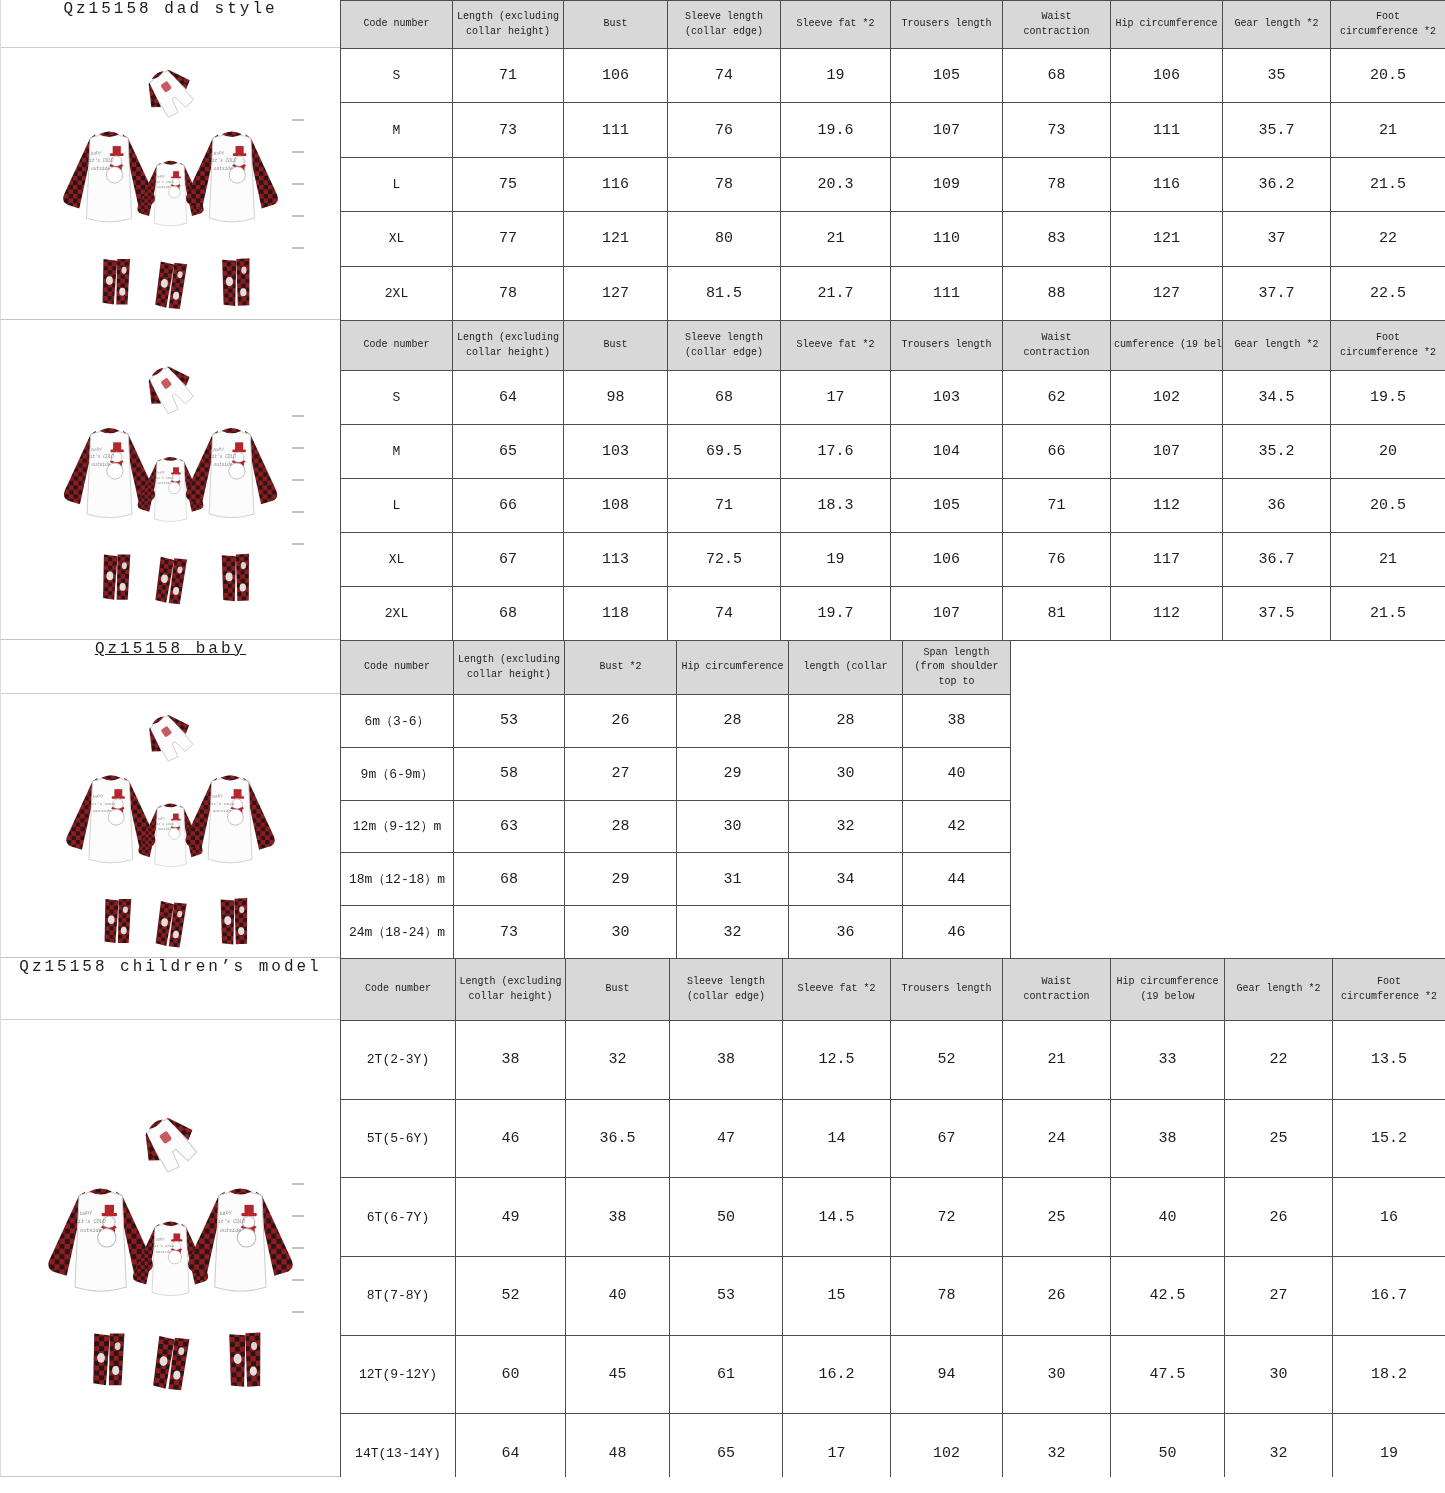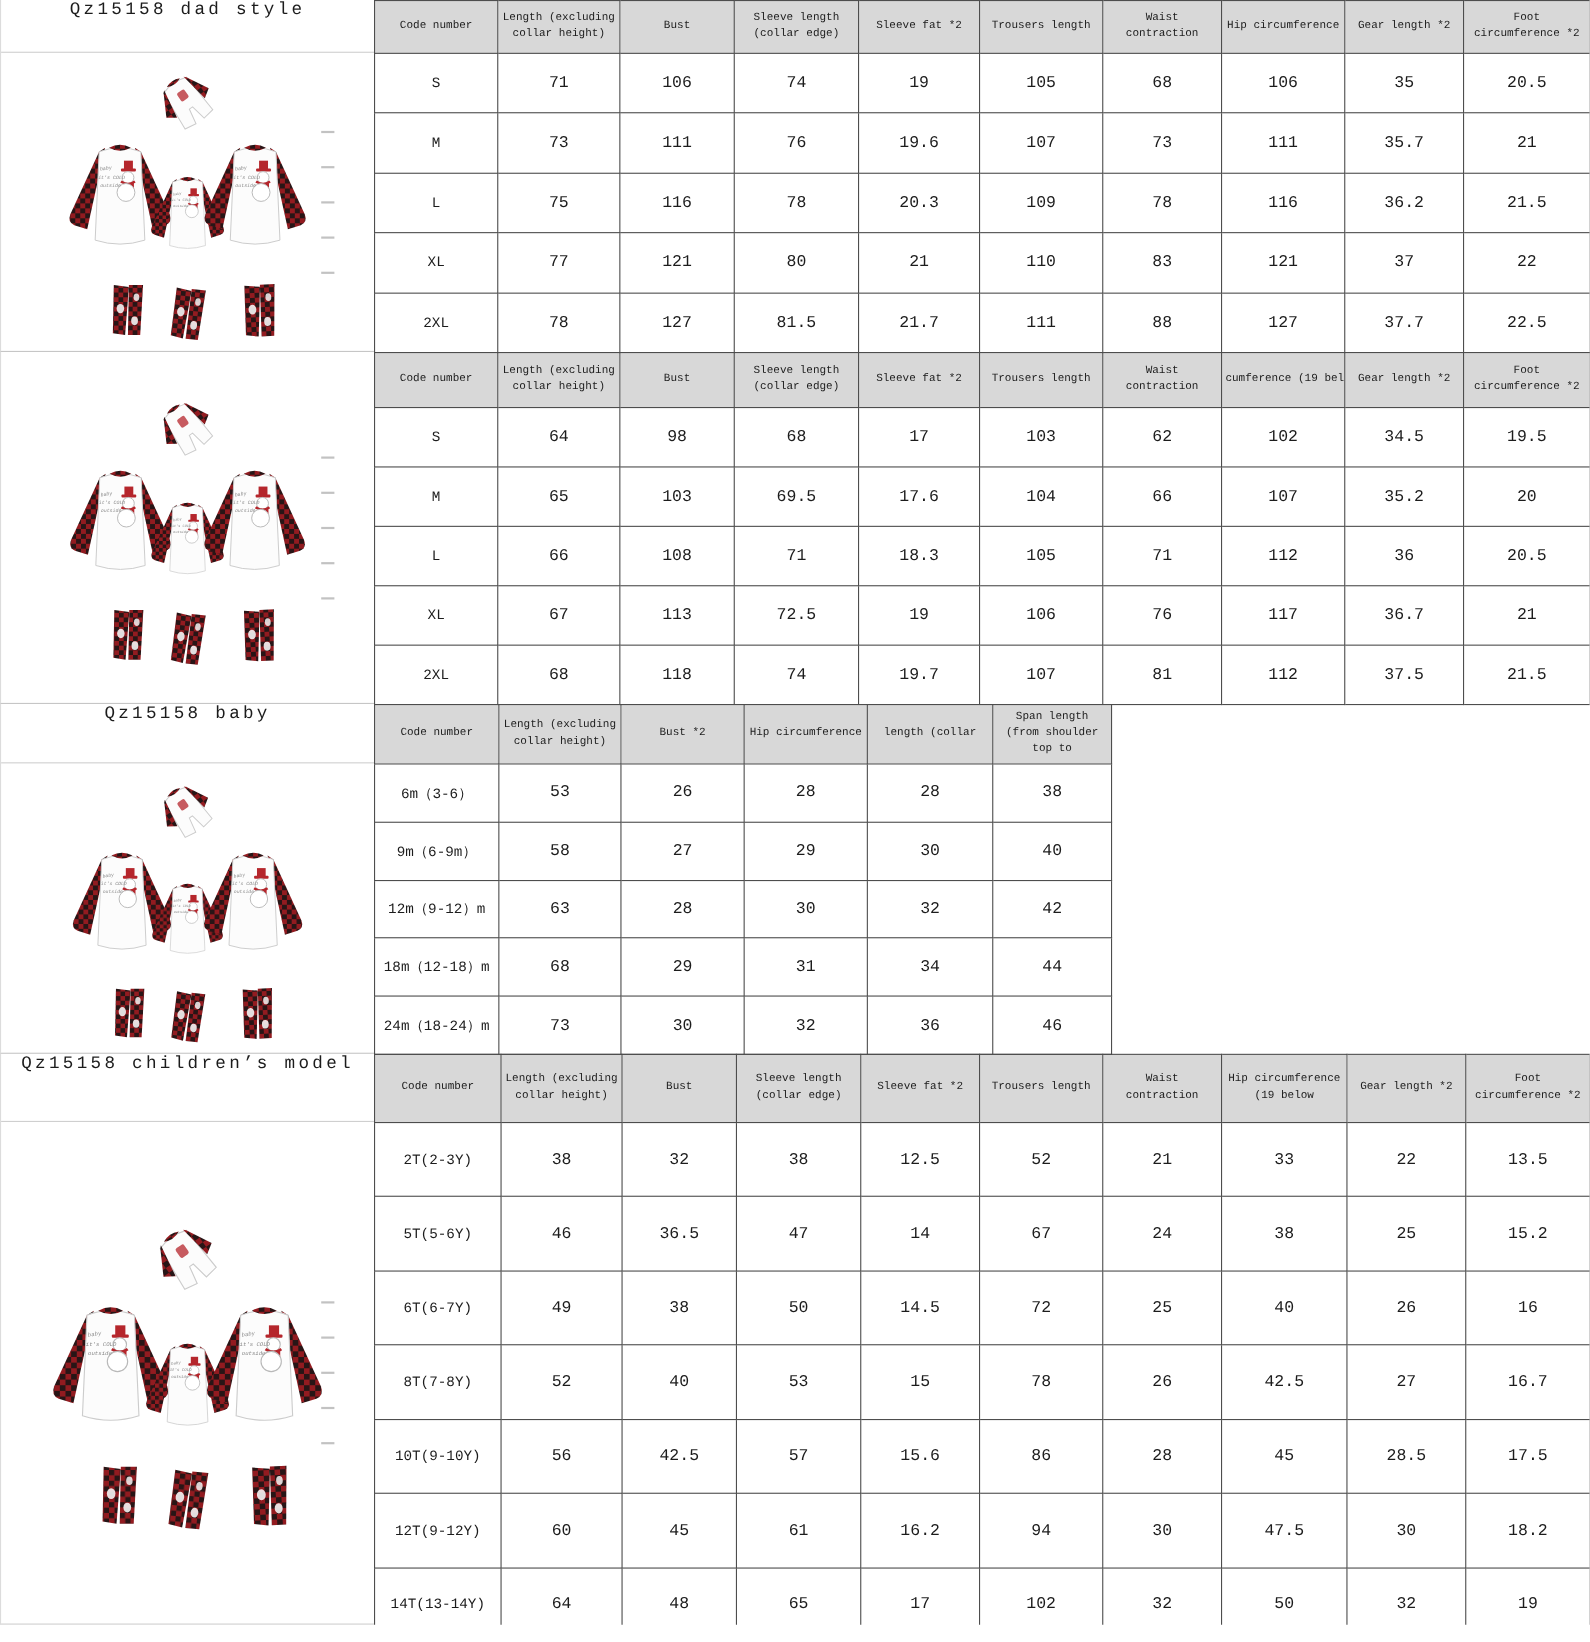--- a/index.html
+++ b/index.html
@@ -395,21 +395,21 @@
             <td>81</td>
             <td>112</td>
             <td>37.5</td>
             <td>21.5</td>
           </tr>
         </tbody>
       </table>
     </div>
     <div class="section" style="height: 318px;">
       <div class="left-panel">
-        <div class="title-band" style="height: 54px;">
+        <div class="title-band" style="height: 54px; text-decoration: underline;">
           <div class="section-title">Qz15158 baby</div>
         </div>
         <div class="image-area">
           <svg width="281" height="256" viewBox="0 0 320 292" xmlns="http://www.w3.org/2000/svg">
             <defs>
               <pattern id="plaid-2" width="10" height="10" patternUnits="userSpaceOnUse">
                 <rect width="10" height="10" fill="#a82127"></rect>
                 <rect width="5" height="5" fill="#1b1414" opacity="0.9"></rect>
                 <rect x="5" y="5" width="5" height="5" fill="#1b1414" opacity="0.9"></rect>
                 <rect x="5" width="5" height="5" fill="#7c161a" opacity="0.5"></rect>
@@ -724,32 +724,20 @@
             <td>40</td>
             <td>53</td>
             <td>15</td>
             <td>78</td>
             <td>26</td>
             <td>42.5</td>
             <td>27</td>
             <td>16.7</td>
           </tr>
           <tr style="height: 52.5556px;">
-            <td class="row-label">10T(9-10Y)</td>
-            <td>56</td>
-            <td>42.5</td>
-            <td>57</td>
-            <td>15.6</td>
-            <td>86</td>
-            <td>28</td>
-            <td>45</td>
-            <td>28.5</td>
-            <td>17.5</td>
-          </tr>
-          <tr style="height: 52.5556px;">
             <td class="row-label">12T(9-12Y)</td>
             <td>60</td>
             <td>45</td>
             <td>61</td>
             <td>16.2</td>
             <td>94</td>
             <td>30</td>
             <td>47.5</td>
             <td>30</td>
             <td>18.2</td>

